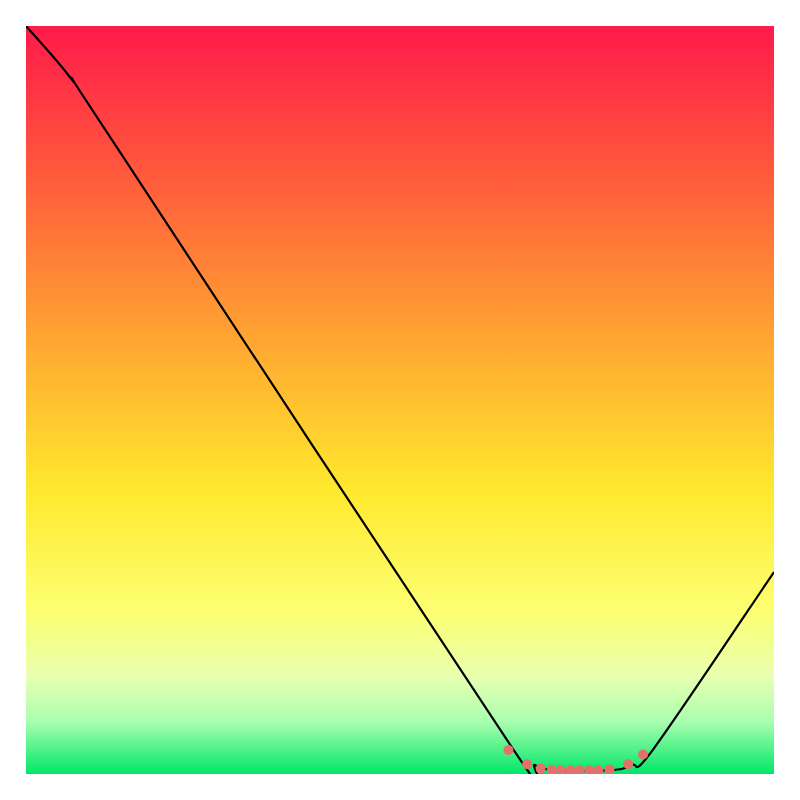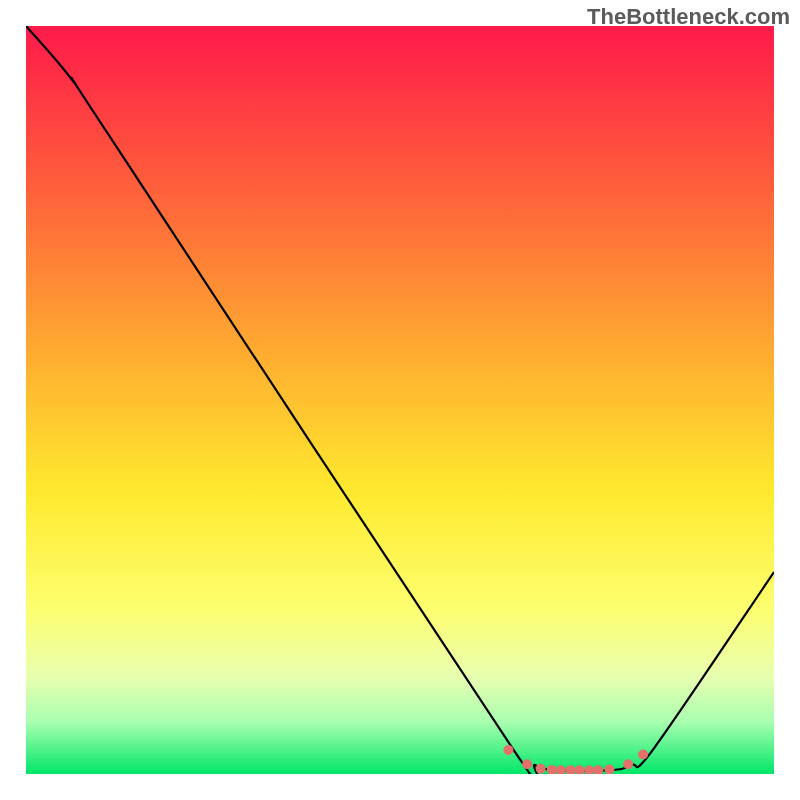--- a/index.html
+++ b/index.html
@@ -21,21 +21,20 @@
     top: 26px;
     width: 748px;
     height: 748px;
   }
   svg { display: block; }
 </style>
 </head>
 <body>
 
 <div class="container">
-  <div class="watermark">TheBottleneck.com</div>
   <div class="plot">
     <svg id="chart-svg" width="748" height="748" viewBox="0 0 748 748">
         <defs>
           <linearGradient id="bg-grad" x1="0" y1="0" x2="0" y2="1">
             <stop offset="0%" stop-color="#ff1a4a"></stop>
             <stop offset="20%" stop-color="#ff5a3c"></stop>
             <stop offset="45%" stop-color="#ffb030"></stop>
             <stop offset="62%" stop-color="#ffe92e"></stop>
             <stop offset="78%" stop-color="#fdff70"></stop>
             <stop offset="87%" stop-color="#e8ffb0"></stop>

